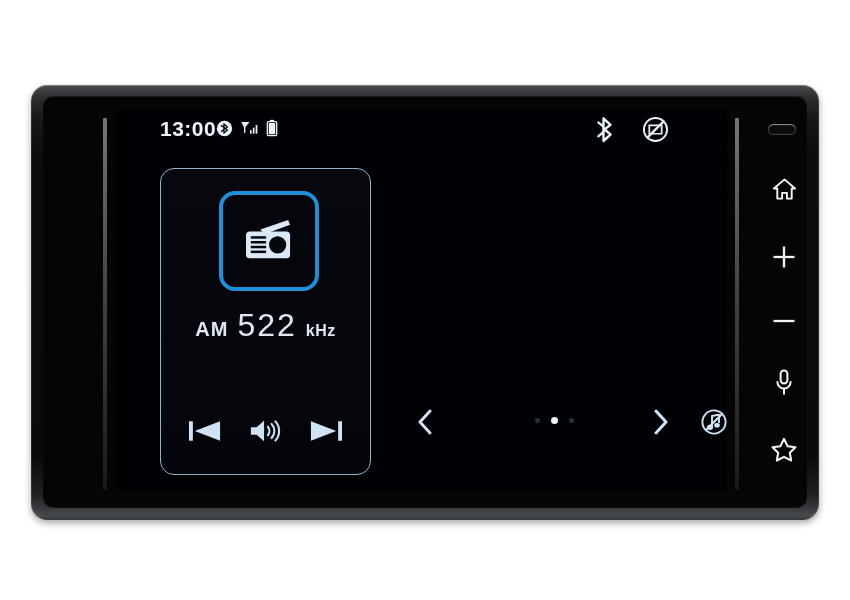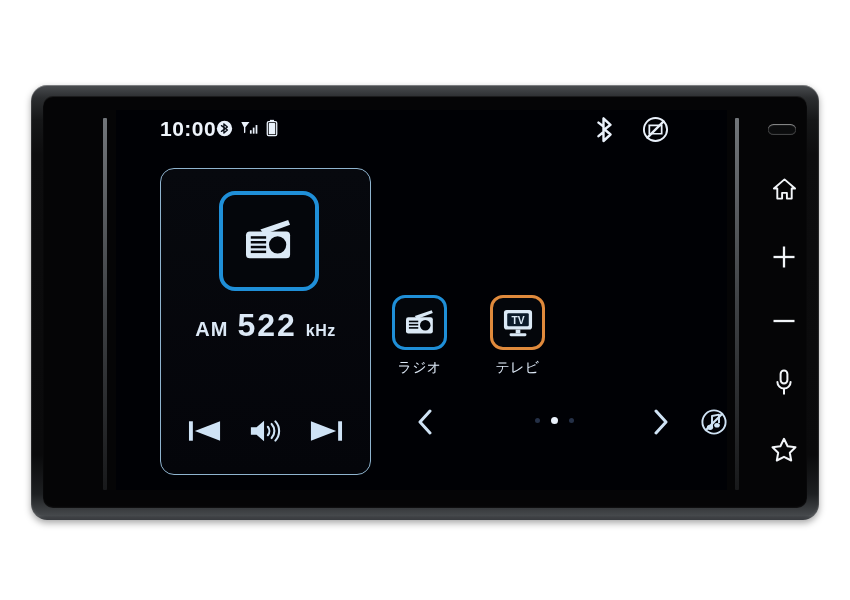--- a/index.html
+++ b/index.html
@@ -102,21 +102,21 @@
     background: #04060b;
     display: flex; align-items: center; justify-content: center;
   }
   .np-freq {
     position: absolute; left: 0; top: 138px; width: 209px;
     text-align: center;
     color: #dce9f6;
     white-space: nowrap;
   }
   .np-freq .band { font-size: 20px; font-weight: bold; letter-spacing: 1px; }
-  .np-freq .num  { font-size: 32px; font-weight: bold; letter-spacing: 2px; margin: 0 9px; }
+  .np-freq .num  { font-size: 32px; font-weight: normal; letter-spacing: 2px; margin: 0 9px; }
   .np-freq .unit { font-size: 16px; font-weight: bold; letter-spacing: 0.5px; }
   .np-controls {
     position: absolute; left: 0; bottom: 30px; width: 209px;
     display: flex; align-items: center; justify-content: space-around;
     padding: 0 14px; box-sizing: border-box;
   }
   .np-controls > div { cursor: pointer; }
 
   
   .sources {
@@ -201,21 +201,21 @@
 
   <div class="device">
     <div class="device-inner">
 
       <div class="stripe left"></div>
       <div class="stripe right"></div>
 
       <div class="screen">
 
         <div class="statusbar">
-          <div class="clock">10:00</div>
+          <div class="clock">13:00</div>
 
           <div class="sb-icons">
             <span>
               <svg width="17" height="17" viewBox="0 0 20 20">
                 <circle cx="10" cy="10" r="9" fill="#e9f1fb"></circle>
                 <path d="M9.3 4.6 L13.4 8.2 L9.3 11.5 L9.3 4.6 M9.3 8.5 L13.4 11.8 L9.3 15.4 L9.3 8.5 M9.3 8.9 L6.4 6.6 M9.3 11.1 L6.4 13.4" stroke="#0a0f18" stroke-width="1.6" fill="none" stroke-linejoin="round" stroke-linecap="round"></path>
               </svg>
             </span>
             <span>
               <svg width="19" height="17" viewBox="0 0 22 19">
@@ -288,50 +288,21 @@
               <svg width="35" height="26" viewBox="0 0 36 26">
                 <path d="M3 3 L3 23 L29 13 Z" fill="#cfe3f5"></path>
                 <rect x="31" y="3" width="4" height="20" fill="#cfe3f5"></rect>
               </svg>
             </div>
           </div>
         </div>
 
         <div class="sources">
 
-          <div class="source">
-            <div class="src-tile" style="border-color:#1f8fd8">
-              <span>
-                <svg width="34" height="28" viewBox="0 0 58 48">
-                  <path d="M20 12 L49 2 L51 7 L24 17 Z" fill="#dbe9f6"></path>
-                  <rect x="5" y="14" width="46" height="28" rx="4" fill="#dbe9f6"></rect>
-                  <circle cx="38" cy="28" r="9" fill="#04060b"></circle>
-                  <rect x="10" y="20" width="16" height="2.8" fill="#04060b"></rect>
-                  <rect x="10" y="25.5" width="16" height="2.8" fill="#04060b"></rect>
-                  <rect x="10" y="31" width="16" height="2.8" fill="#04060b"></rect>
-                </svg>
-              </span>
-            </div>
-            <div class="src-label">ラジオ</div>
-          </div>
-
-          <div class="source">
-            <div class="src-tile" style="border-color:#e08a3c">
-              <span>
-                <svg width="32" height="30" viewBox="0 0 34 32">
-                  <rect x="2" y="2" width="30" height="21" rx="3" fill="#dbe9f6"></rect>
-                  <rect x="5.5" y="5.5" width="23" height="14" rx="1.5" fill="#0b1a2a"></rect>
-                  <text x="17" y="16.6" font-family="Liberation Sans, sans-serif" font-size="11" font-weight="bold" fill="#dbe9f6" text-anchor="middle">TV</text>
-                  <rect x="14.5" y="23" width="5" height="4" fill="#dbe9f6"></rect>
-                  <rect x="8" y="27" width="18" height="3" rx="1.4" fill="#dbe9f6"></rect>
-                </svg>
-              </span>
-            </div>
-            <div class="src-label">テレビ</div>
-          </div>
+
 
 
 
         </div>
 
         <div class="pager">
           <div class="pg-arrow prev">
             <svg width="16" height="26" viewBox="0 0 16 26">
               <path d="M13 2 L3 13 L13 24" fill="none" stroke="#cfe3f5" stroke-width="3" stroke-linecap="round" stroke-linejoin="round"></path>
             </svg>

